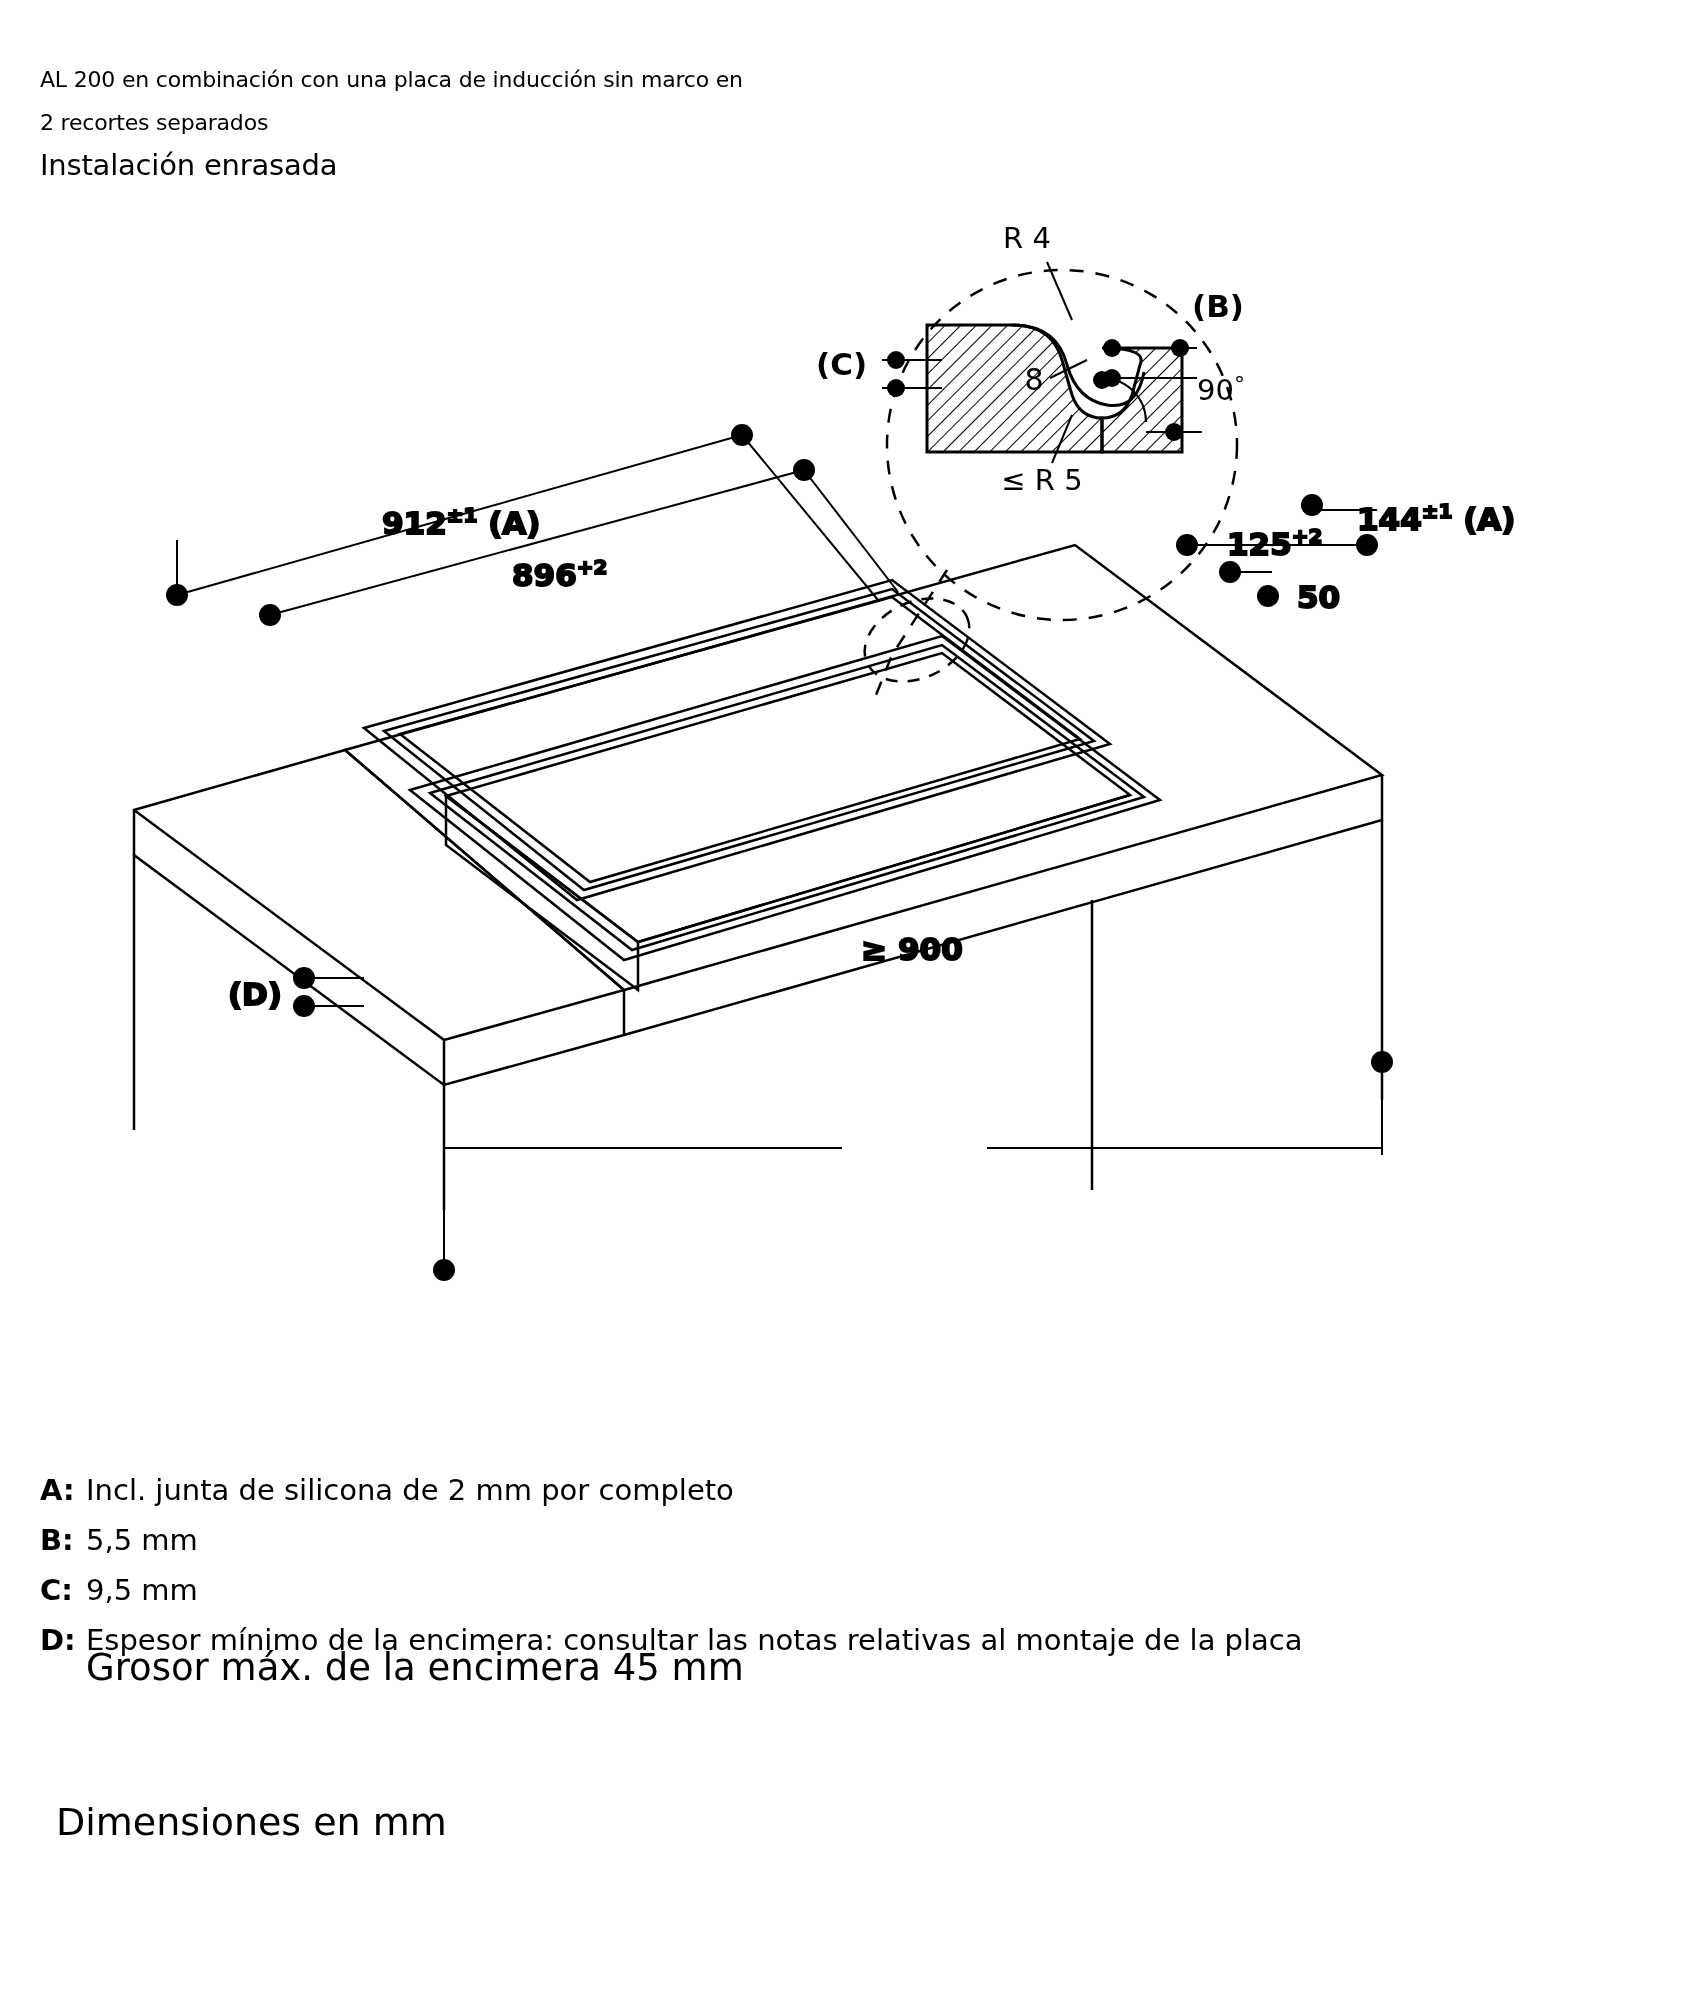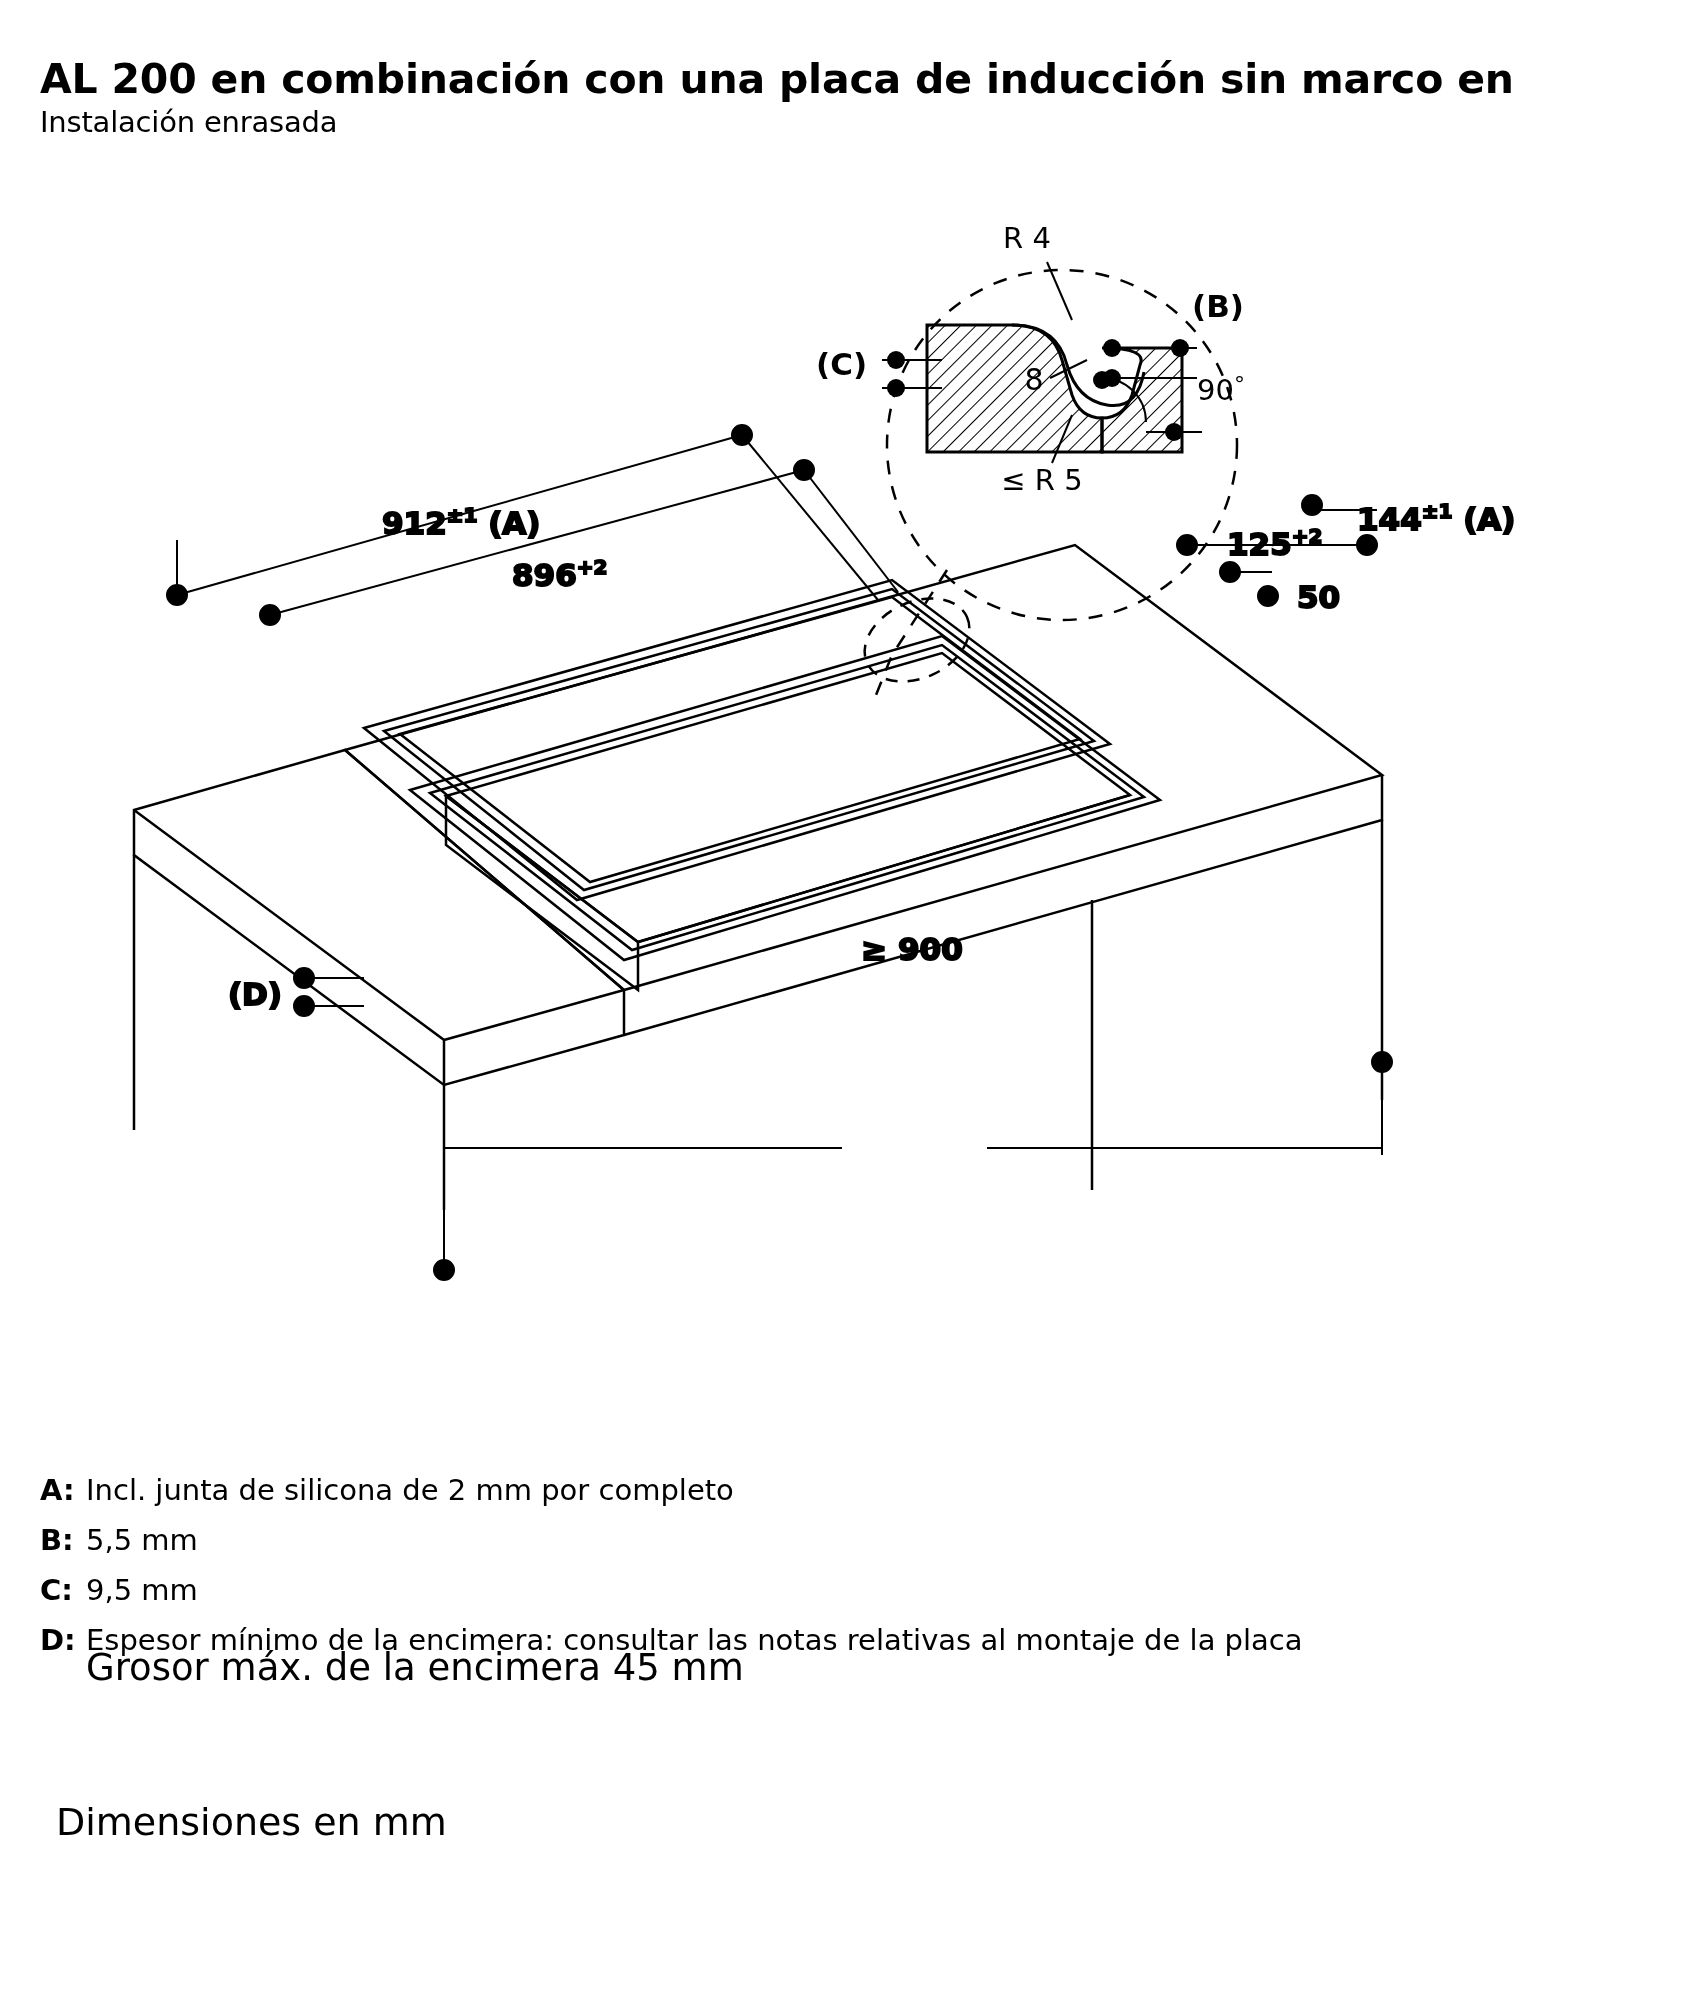--- a/index.html
+++ b/index.html
@@ -19,22 +19,22 @@
     position: absolute;
     inset: 0;
   }
   .title-block {
     position: absolute;
     left: 40px;
     top: 58px;
     width: 1600px;
   }
   .title-line {
-    font-size: 41px;
-    font-weight: bold;
+    font-size: 22px;
+    font-weight: normal;
     line-height: 43px;
     letter-spacing: -0.2px;
   }
   .subtitle-line {
     font-size: 29px;
     font-weight: normal;
     line-height: 43px;
     letter-spacing: -0.2px;
   }
   .drawing {
@@ -81,20 +81,21 @@
     fill: #000;
   }
 </style>
 </head>
 <body>
 
 <div class="page">
 
   <div class="title-block">
     <div class="title-line">AL 200 en combinación con una placa de inducción sin marco en</div>
+    <div class="title-line">2 recortes separados</div>
     <div class="subtitle-line">Instalación enrasada</div>
   </div>
 
   <div class="drawing">
     <svg width="1686" height="1200" viewBox="0 0 1686 1200">
 
       <g>
         <circle cx="1050" cy="245" r="175" fill="none" stroke="#000" stroke-width="2.5" stroke-dasharray="14 12"></circle>
 
         <path d="M 935 370 L 880 455 L 862 500" fill="none" stroke="#000" stroke-width="2.5" stroke-dasharray="14 12"></path>

